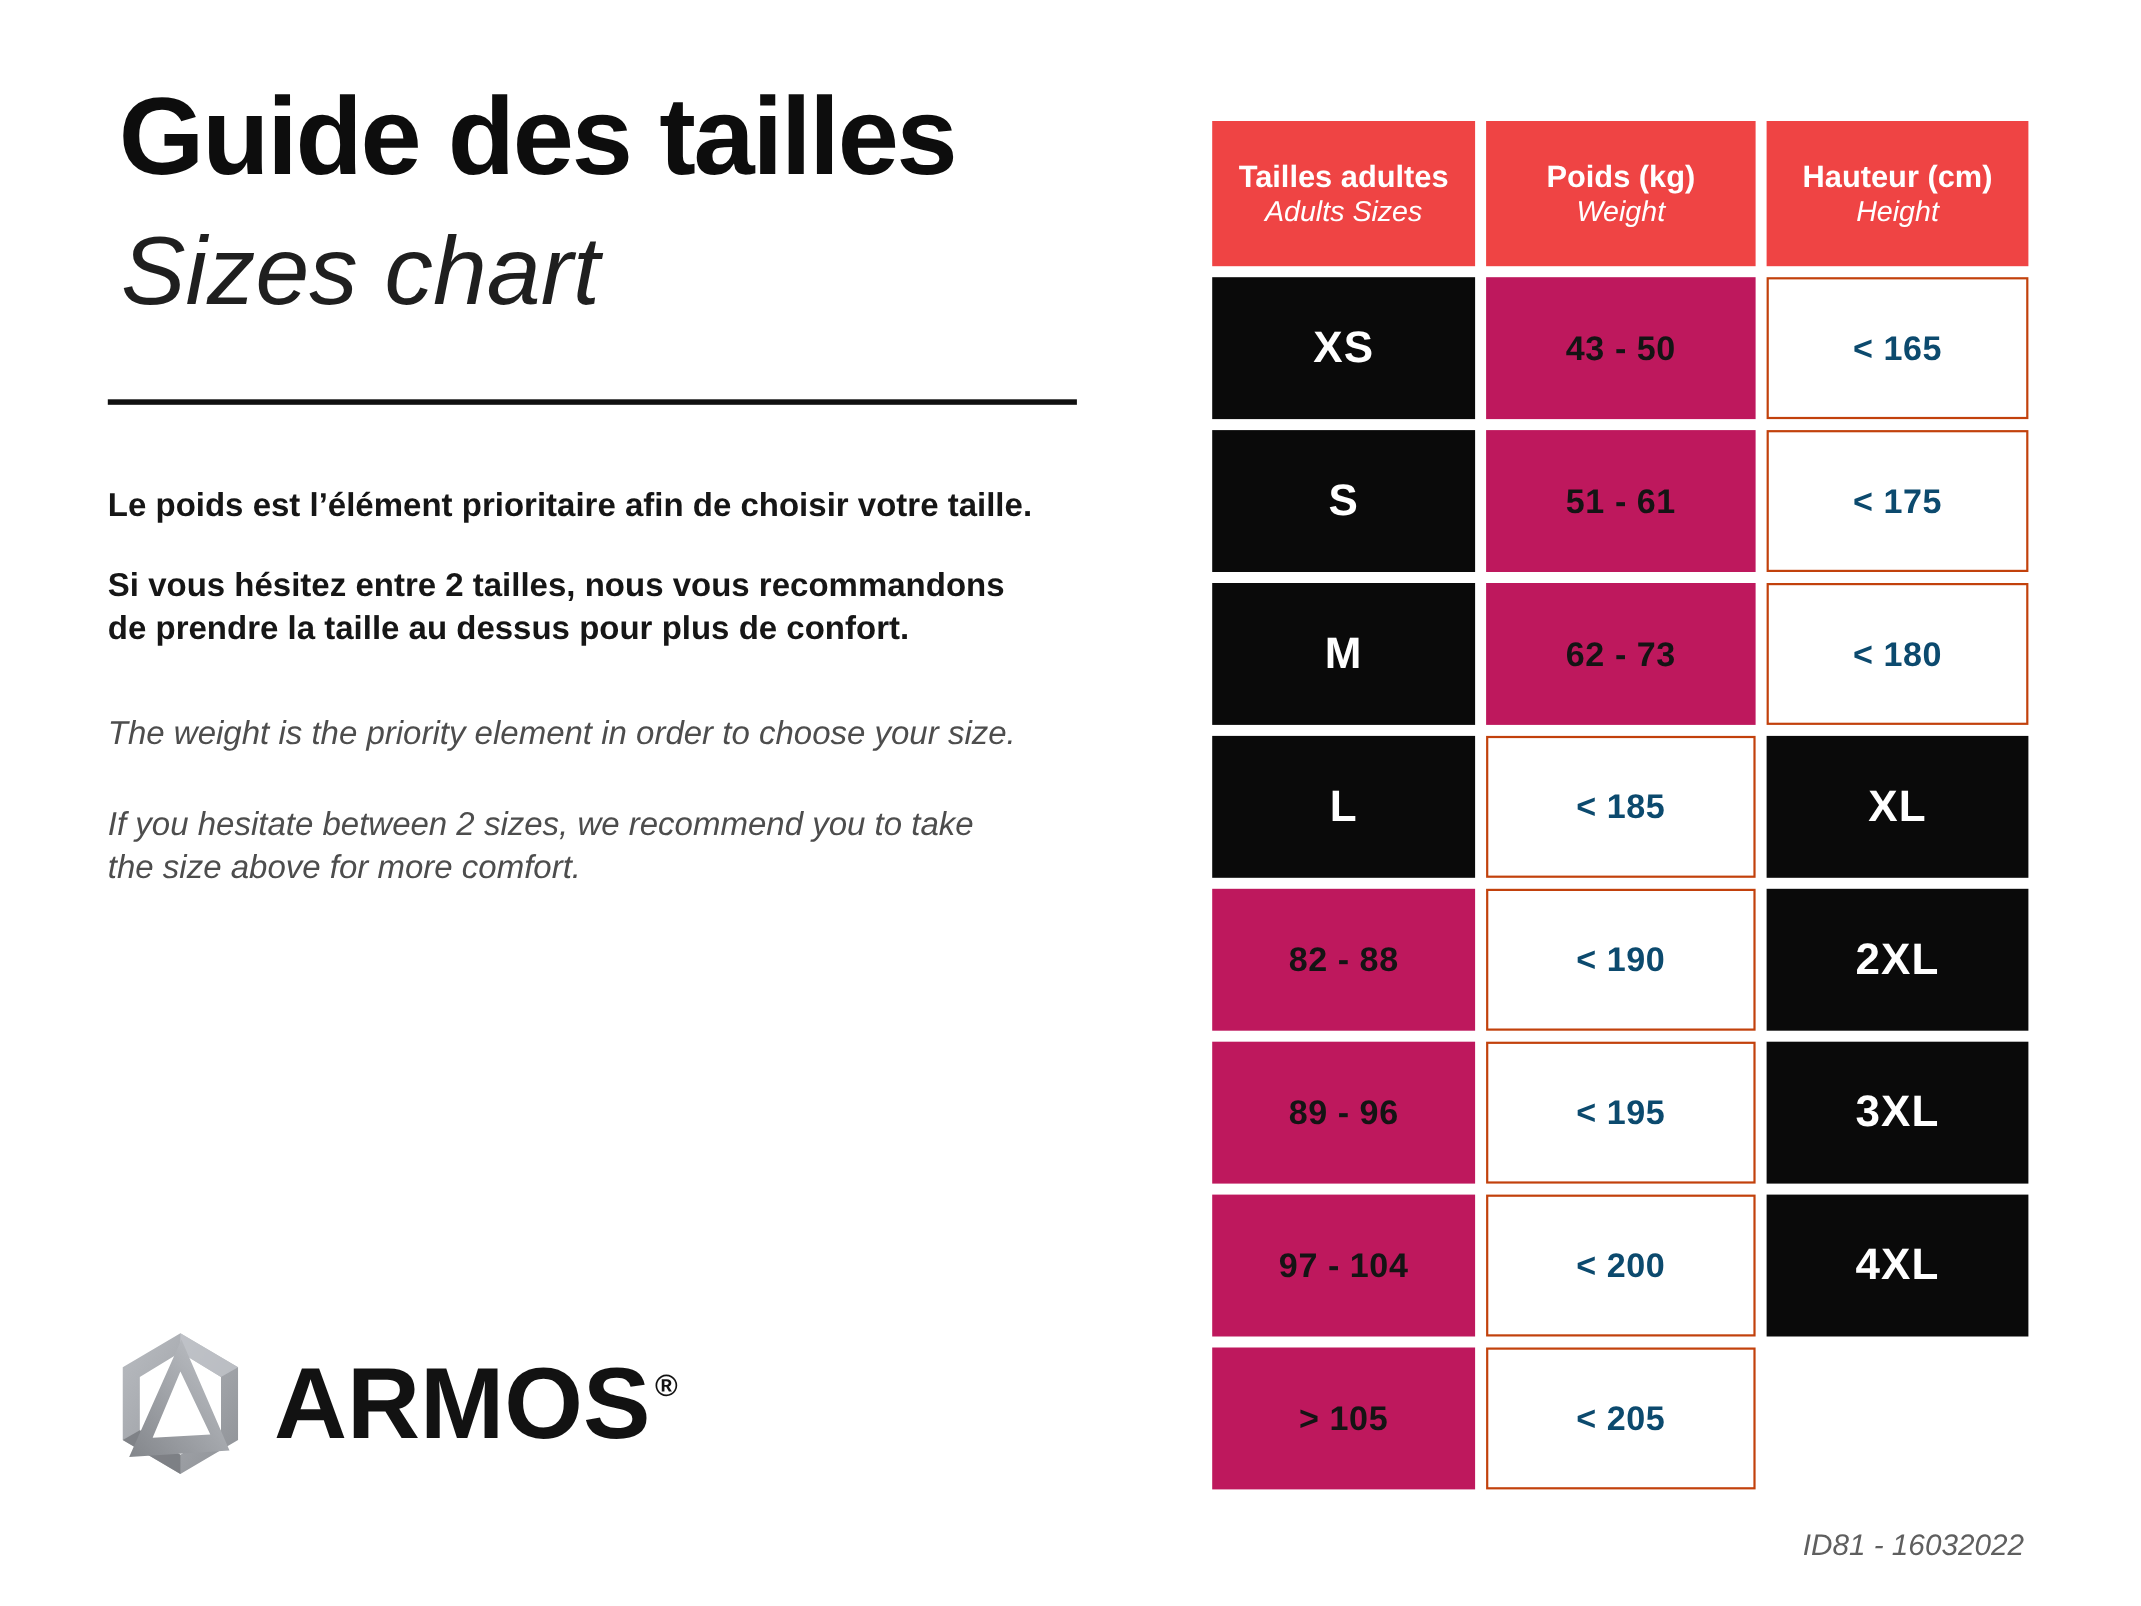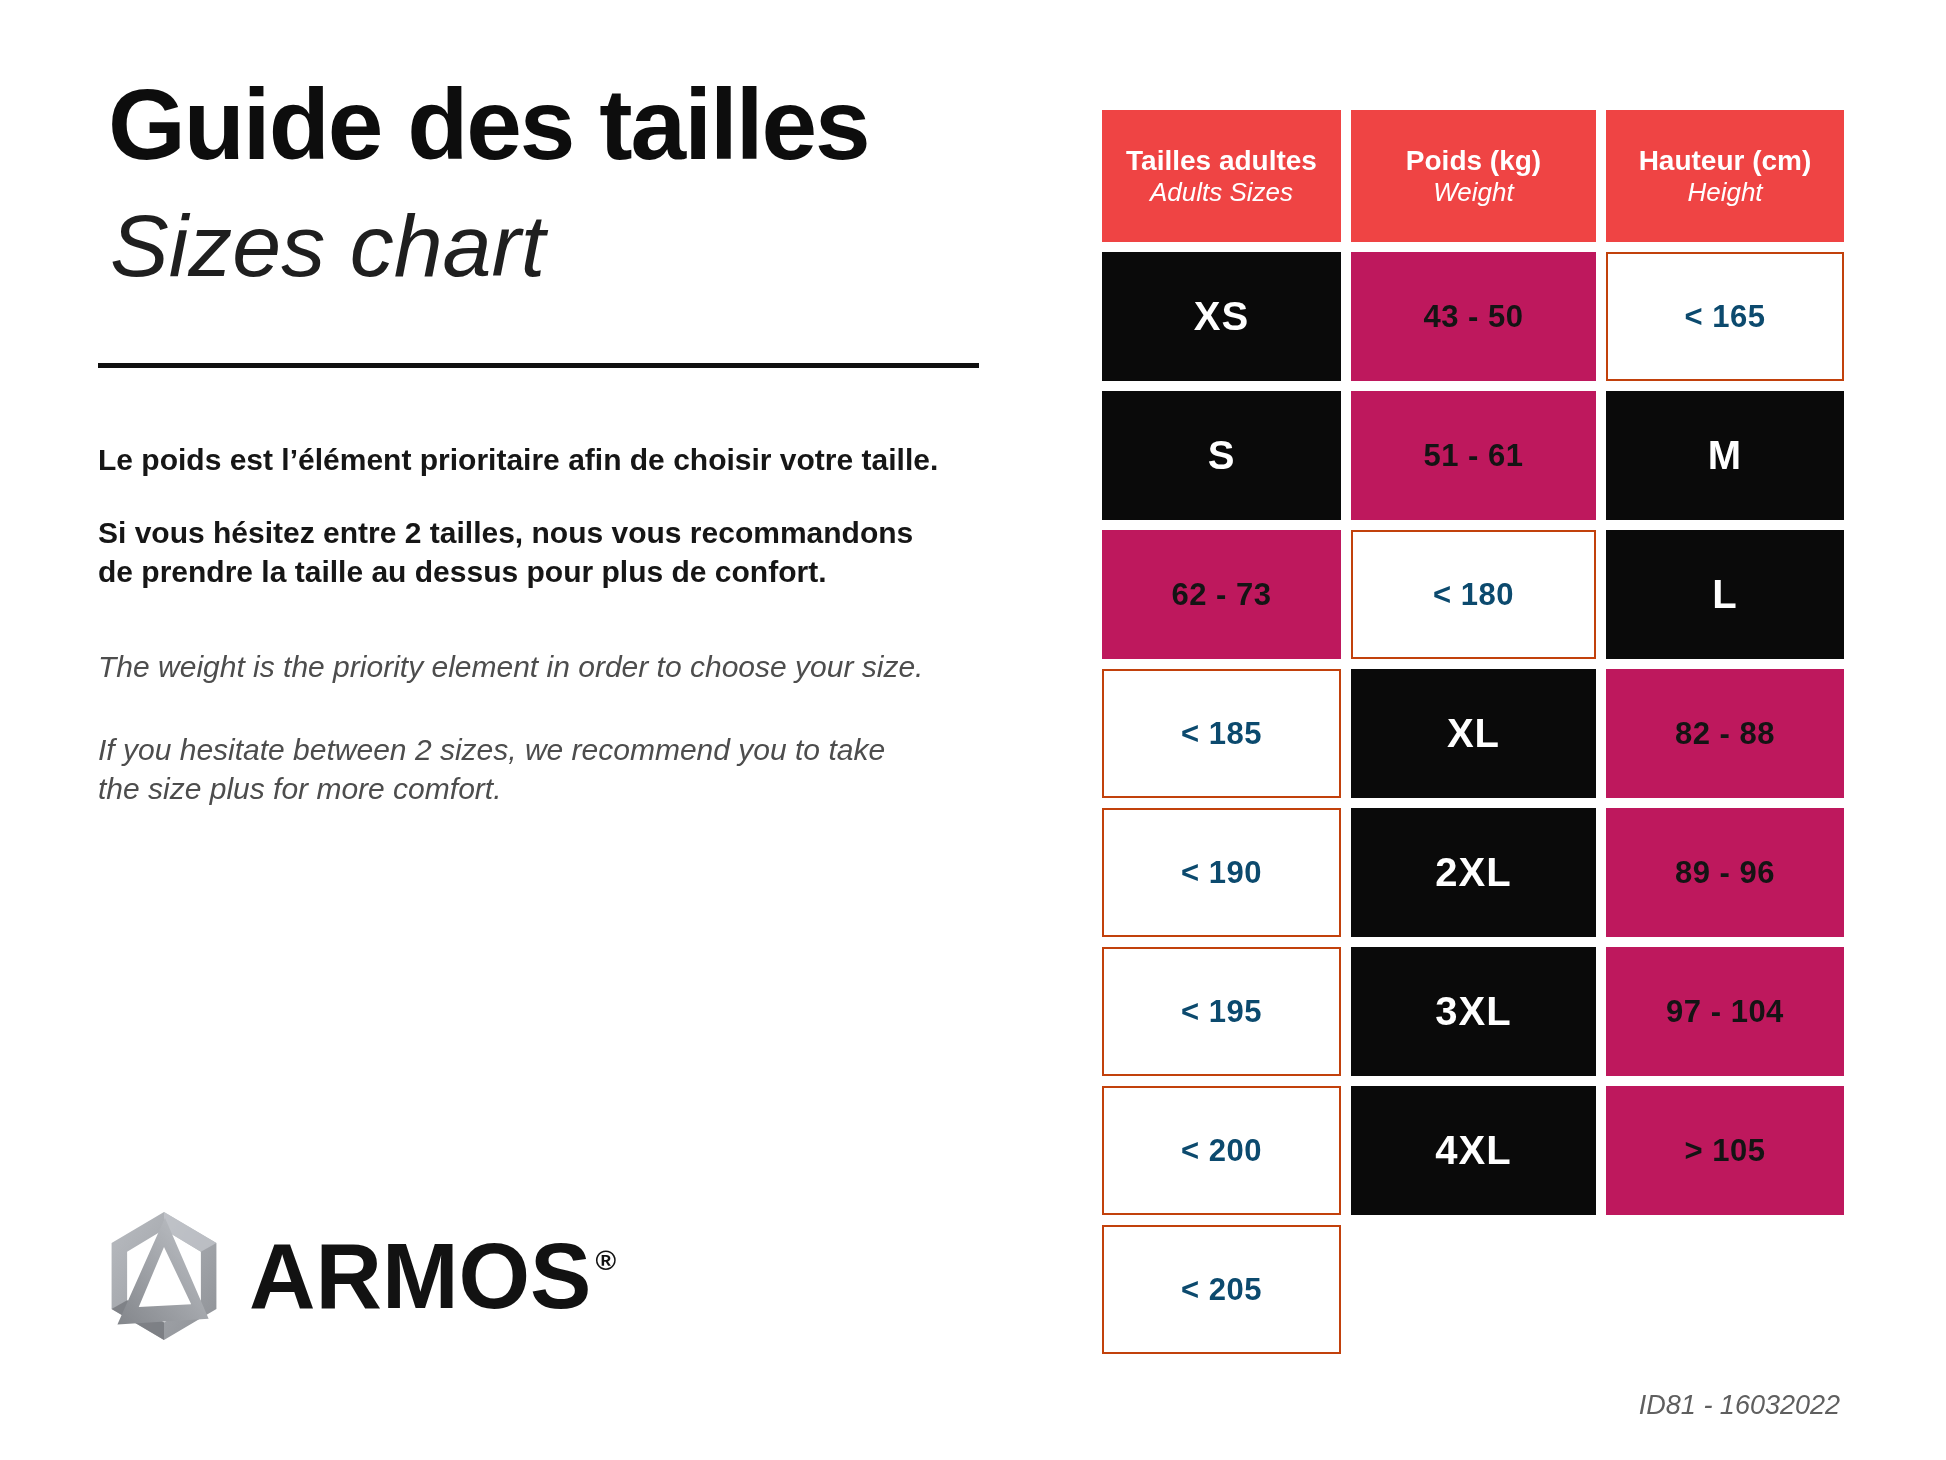--- a/index.html
+++ b/index.html
@@ -88,21 +88,21 @@
   <h1 class="title-fr">Guide des tailles</h1>
   <div class="title-en">Sizes chart</div>
   <div class="divider"></div>
 
   <section class="intro">
     <p class="p fr p1">Le poids est l’élément prioritaire afin de choisir votre taille.</p>
     <p class="p fr">Si vous hésitez entre 2 tailles, nous vous recommandons</p>
     <p class="p fr p2">de prendre la taille au dessus pour plus de confort.</p>
     <p class="p en p3">The weight is the priority element in order to choose your size.</p>
     <p class="p en">If you hesitate between 2 sizes, we recommend you to take</p>
-    <p class="p en">the size plus for more comfort.</p>
+    <p class="p en">the size above for more comfort.</p>
   </section>
 
   <div class="size-table">
     <div class="cell head">
       <span class="head-fr">Tailles adultes</span>
       <span class="head-en">Adults Sizes</span>
     </div>
     <div class="cell head">
       <span class="head-fr">Poids (kg)</span>
       <span class="head-en">Weight</span>
@@ -111,20 +111,21 @@
       <span class="head-fr">Hauteur (cm)</span>
       <span class="head-en">Height</span>
     </div>
 
     <div class="cell size">XS</div>
     <div class="cell weight">43 - 50</div>
     <div class="cell height">&lt; 165</div>
 
     <div class="cell size">S</div>
     <div class="cell weight">51 - 61</div>
+    <div class="cell height">&lt; 175</div>
 
     <div class="cell size">M</div>
     <div class="cell weight">62 - 73</div>
     <div class="cell height">&lt; 180</div>
 
     <div class="cell size">L</div>
     <div class="cell height">&lt; 185</div>
 
     <div class="cell size">XL</div>
     <div class="cell weight">82 - 88</div>

